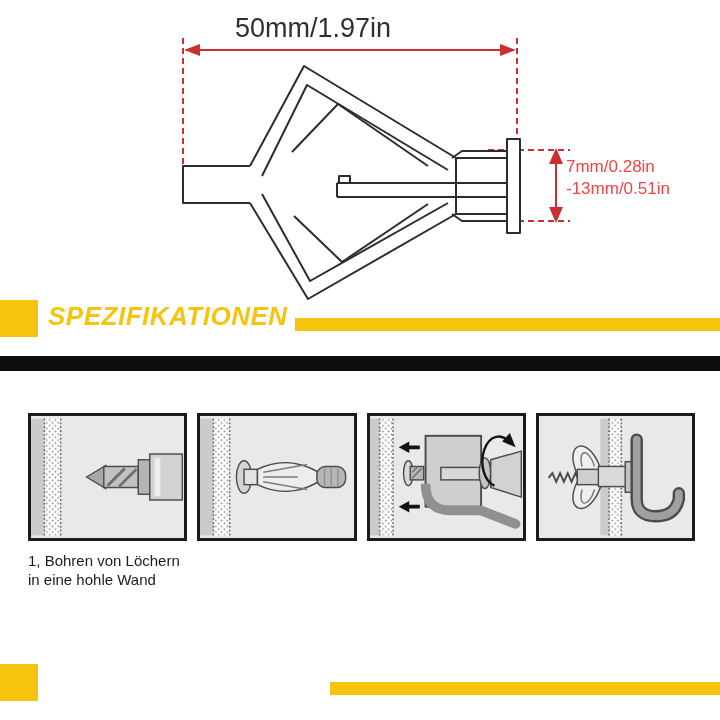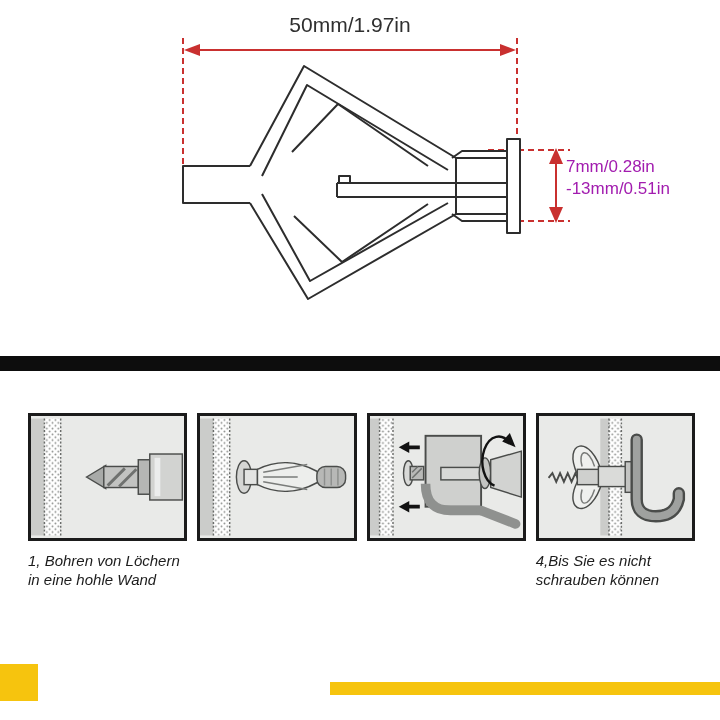--- a/index.html
+++ b/index.html
@@ -3,46 +3,46 @@
 <meta charset="utf-8">
 <style>
   html,body{margin:0;padding:0;background:#ffffff;}
   .canvas{
     position:relative;width:720px;height:720px;background:#ffffff;overflow:hidden;
     font-family:"Liberation Sans", sans-serif;color:#2d2d2d;
   }
   
   .diagram-wrap{position:absolute;top:0;left:0;width:720px;height:310px;}
   .dim-label-top{
-    position:absolute;top:13px;left:235px;width:230px;text-align:center;
-    font-size:21px;color:#2f2f2f;
+    position:absolute;top:13px;left:235px;width:230px;text-align:left;
+    font-size:27px;color:#2f2f2f;
   }
   .dim-label-side{
     position:absolute;top:156px;left:566px;width:150px;
-    font-size:17px;line-height:1.32;color:#a21caf;white-space:pre-line;
+    font-size:17px;line-height:1.32;color:#ef4444;white-space:pre-line;
   }
   
   .banner{position:absolute;left:0;width:720px;height:40px;}
   .banner .sq{position:absolute;left:0;top:0;width:38px;height:37px;
     background:var(--accent-yellow,#F6C40E);}
   .banner .title{position:absolute;left:48px;top:1px;
     font-style:italic;font-weight:700;font-size:26px;letter-spacing:.5px;
     color:var(--accent-yellow,#F6C40E);white-space:nowrap;}
   .banner .bar{position:absolute;top:18px;height:13px;right:0;
     background:var(--accent-yellow,#F6C40E);}
   #banner-spez{top:300px;}
   #banner-spez .bar{left:295px;}
   #banner-verw{top:664px;}
   #banner-verw .bar{left:330px;}
   .divider{position:absolute;top:356px;left:0;width:720px;height:15px;
     background:var(--divider-black,#0D0D0D);}
   
   .steps{position:absolute;top:413px;left:28px;width:667px;
     display:flex;gap:10px;}
-  .step{flex:1;display:flex;flex-direction:column;font-style:italic;}
+  .step{flex:1;display:flex;flex-direction:column;}
   .panel{height:128px;background:#e9eae8;border:3px solid #1b1b1b;box-sizing:border-box;}
   .panel svg{display:block;width:100%;height:100%;}
   .caption{margin-top:11px;font-size:15px;line-height:1.26;color:#1c1c1c;
     white-space:pre-line;}
 </style>
 </head>
 <body>
 
 <div class="canvas">
 
@@ -85,20 +85,25 @@
         <rect x="339" y="176" width="11" height="7"></rect>
 
         <rect x="507" y="139" width="13" height="94" fill="#ffffff"></rect>
       </g>
     </svg>
     <div class="dim-label-top">50mm/1.97in</div>
     <div class="dim-label-side">7mm/0.28in
 -13mm/0.51in</div>
   </div>
 
+  <div class="banner" id="banner-spez">
+    <div class="sq"></div>
+    <div class="title">SPEZIFIKATIONEN</div>
+    <div class="bar"></div>
+  </div>
 
   <div class="divider"></div>
 
   <div class="steps">
 
     <div class="step">
       <div class="panel">
         <svg viewBox="0 0 160 122">
           <defs>
             <pattern id="dots1" width="6" height="6" patternUnits="userSpaceOnUse">
@@ -217,22 +222,20 @@
             <rect x="40" y="53" width="24" height="16" fill="#cfd0ce" stroke="#4a4c4a" stroke-width="1.5"></rect>
             <rect x="62" y="50" width="30" height="21" fill="#dadbd9" stroke="#4a4c4a" stroke-width="1.5"></rect>
             <rect x="90" y="45" width="8" height="32" fill="#c3c4c2" stroke="#4a4c4a" stroke-width="1.5"></rect>
           </g>
           <g>
             <path d="M102,22 V84 Q102,102 122,102 Q142,102 146,84 V78" fill="none" stroke="#4a4c4a" stroke-width="13" stroke-linecap="round"></path>
             <path d="M102,22 V84 Q102,102 122,102 Q142,102 146,84 V78" fill="none" stroke="#9fa19f" stroke-width="8" stroke-linecap="round"></path>
           </g>
         </svg>
       </div>
-      <div class="caption">4,Bis Sie es nicht
-schrauben können</div>
     </div>
 
   </div>
 
   <div class="banner" id="banner-verw">
     <div class="sq"></div>
     <div class="bar"></div>
   </div>
 
 </div>

